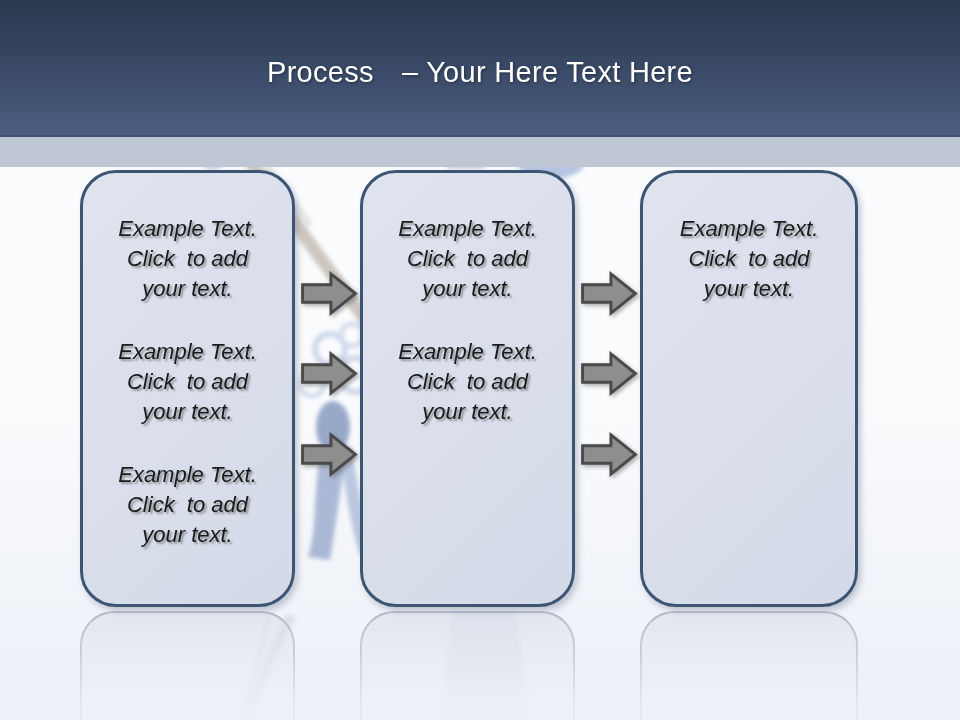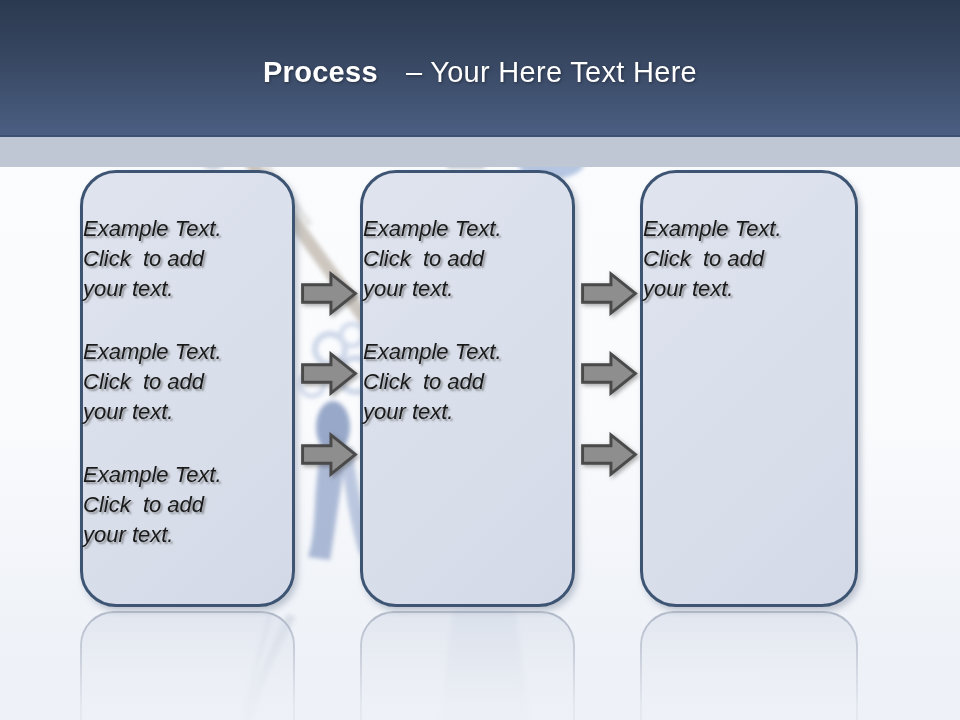--- a/index.html
+++ b/index.html
@@ -13,21 +13,21 @@
     position:absolute;top:0;left:0;right:0;height:137px;
     background:linear-gradient(to bottom,#2b3950 0%,#36455f 38%,#4b5f83 100%);
     border-bottom:2px solid #41537417;
     box-shadow:inset 0 -2px 0 rgba(40,55,85,.35);
   }
   .title{
     position:absolute;top:52px;left:0;width:100%;text-align:center;
     color:#ffffff;font-size:29px;line-height:40px;letter-spacing:.3px;
     text-shadow:1px 1px 3px rgba(0,0,0,.4);
   }
-  .title-bold{font-weight:bold;margin-right:28px;}
+  .title-bold{font-weight:normal;margin-right:28px;}
   
   .band{position:absolute;top:137px;left:0;right:0;height:30px;background:#c0c7d4;}
   
   .watermark{position:absolute;top:137px;left:0;width:960px;height:583px;}
   
   .refl{
     position:absolute;top:611px;width:215px;height:120px;box-sizing:border-box;
     border:2px solid rgba(100,114,138,.40);border-bottom:none;
     border-radius:34px 34px 0 0;
     background:linear-gradient(to bottom,rgba(211,218,231,.55),rgba(226,231,240,.15));
@@ -40,21 +40,21 @@
   
   .box{
     position:absolute;top:170px;width:215px;height:437px;box-sizing:border-box;
     background:linear-gradient(135deg,#dfe4ef 0%,#d7dde9 70%,#d3d9e7 100%);
     border:3px solid #3d5473;border-radius:36px;
     box-shadow:3px 4px 6px rgba(118,130,153,.42);
     padding-top:41px;
   }
   .box-1{left:80px}.box-2{left:360px}.box-3{left:640px;width:218px}
   .tblock{
-    font-style:italic;font-size:22px;line-height:30px;
+    text-align:center;font-style:italic;font-size:22px;line-height:30px;
     color:#1a1a1a;margin:0 0 33px 0;
     text-shadow:2px 2px 2px rgba(70,70,70,.5);
   }
   .line{white-space:pre;}
   
   .arrow{
     position:absolute;width:58px;height:45px;
     filter:drop-shadow(2px 2px 2px rgba(70,70,70,.45));
   }
   .c1{left:300px}.c2{left:580px}

